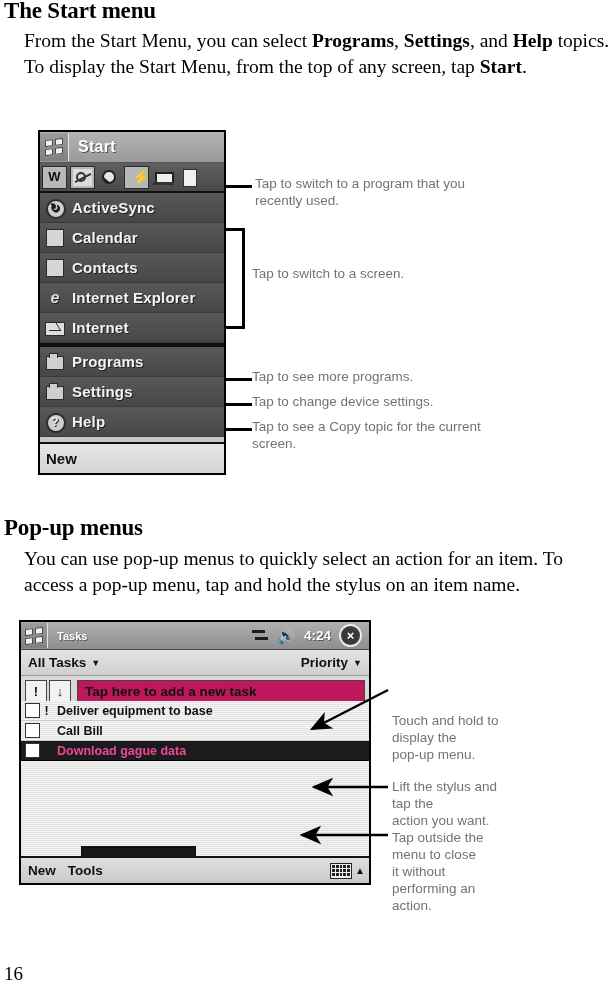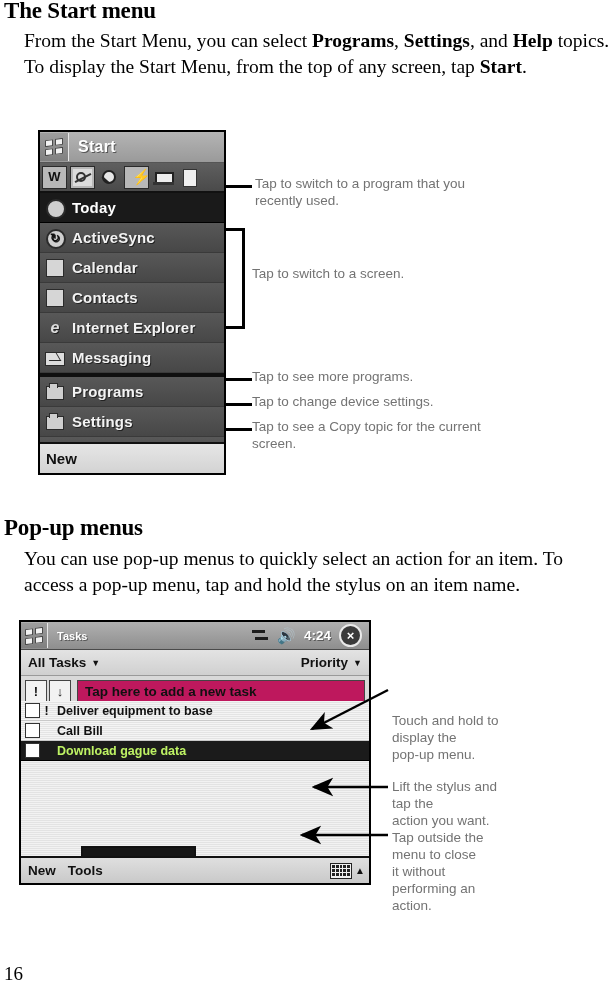--- a/index.html
+++ b/index.html
@@ -245,21 +245,21 @@
     font: bold 13.5px "Liberation Sans", sans-serif; color:#111;
   }
   .tk-row {
     height: 19px;
     display: flex; align-items: center;
     padding-left: 4px;
     background: repeating-linear-gradient(#f4f4f4,#f4f4f4 1px,#e4e4e4 1px,#e4e4e4 2px);
     border-bottom: 1px solid #c9c9c9;
     font: bold 12.5px "Liberation Sans", sans-serif; color:#111;
   }
-  .tk-row.sel { background: #1b1b1b; color: #bef264; border-bottom: 1px solid #000; }
+  .tk-row.sel { background: #1b1b1b; color: #ec4899; border-bottom: 1px solid #000; }
   .tk-check {
     width: 13px; height: 13px; background: #fff;
     border: 1px solid #333; flex: 0 0 13px;
   }
   .tk-bang { width: 13px; text-align: center; }
   .tk-rowlabel { padding-left: 4px; }
   .tk-body {
     position: absolute; left:0; right:0;
     top: 79px; bottom: 26px;
     background: repeating-linear-gradient(#f2f2f2,#f2f2f2 1px,#e3e3e3 1px,#e3e3e3 2px);
@@ -340,26 +340,20 @@
         </div>
       <div class="recent-ico flat">
           <span class="ri-lap"></span>
           <span class="ri-lap-b"></span>
         </div>
       <div class="recent-ico flat">
           <span class="ri-note"></span>
         </div>
     </div>
 
-    <div class="ppc-item dark">
-      <span class="mini-ico">
-          <span class="mi-circ"></span>
-        </span>
-      <span class="lbl">Today</span>
-    </div>
     <div class="ppc-item dkrow">
       <span class="mini-ico">
           <span class="mi-circ"></span>
           <span class="mi-txt">↻</span>
         </span>
       <span class="lbl">ActiveSync</span>
     </div>
     <div class="ppc-item dkrow">
       <span class="mini-ico">
           <span class="mi-box"></span>
@@ -375,21 +369,21 @@
     <div class="ppc-item dkrow">
       <span class="mini-ico">
           <span class="mi-txt" style="font-size:16px;font-style:italic;color:#ddd">e</span>
         </span>
       <span class="lbl">Internet Explorer</span>
     </div>
     <div class="ppc-item dkrow">
       <span class="mini-ico">
           <span class="mi-env"></span>
         </span>
-      <span class="lbl">Messaging</span>
+      <span class="lbl">Internet</span>
     </div>
 
     <div class="ppc-sep"></div>
 
     <div class="ppc-item dkrow">
       <span class="mini-ico">
           <span class="mi-folder"></span>
         </span>
       <span class="lbl">Programs</span>
     </div>

